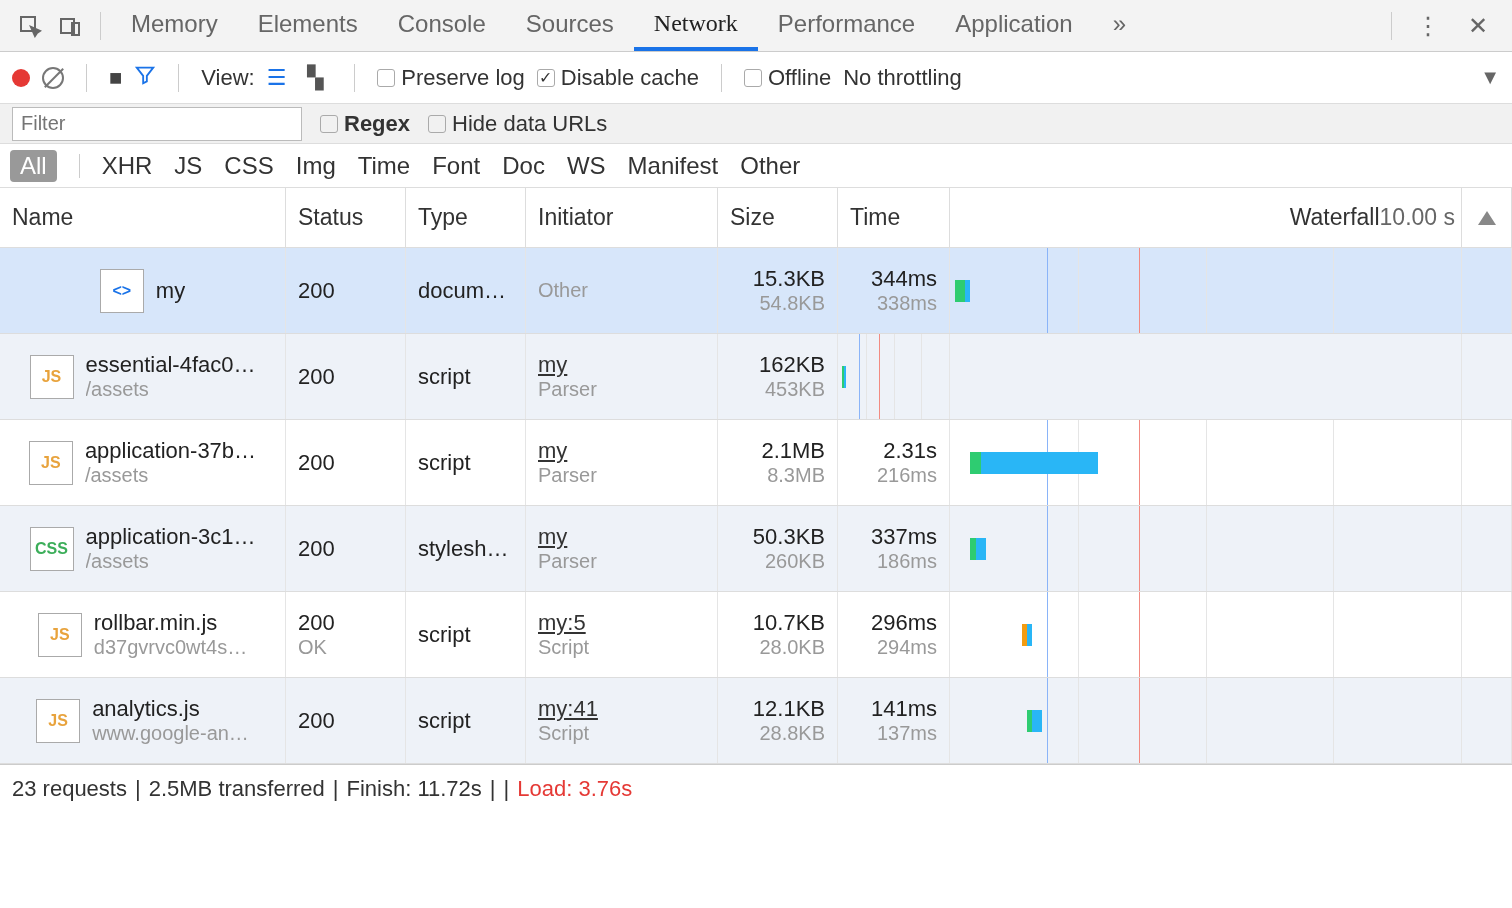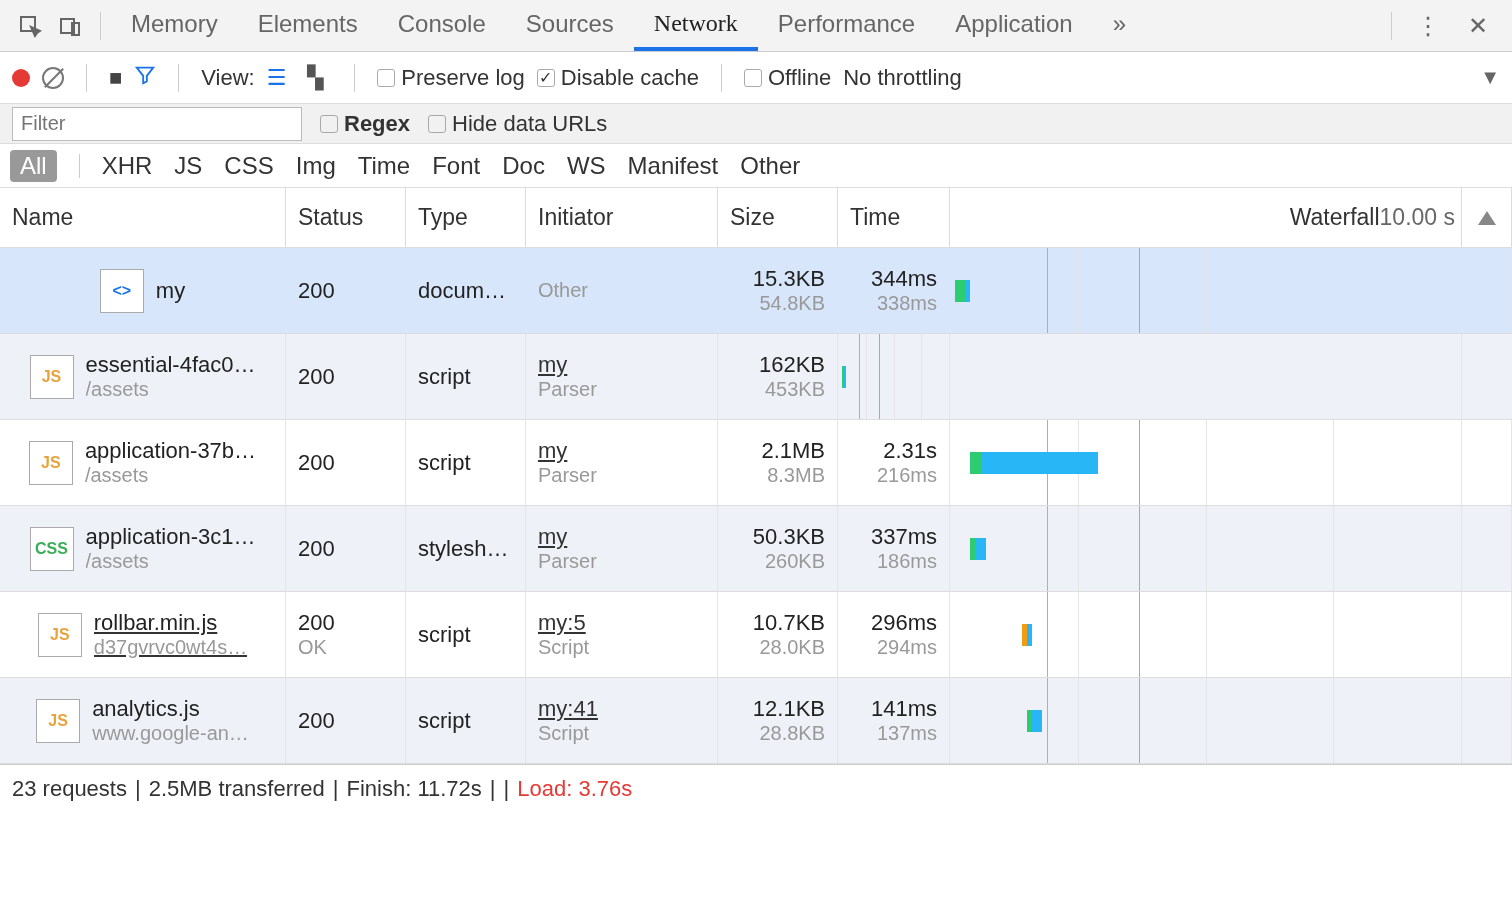--- a/index.html
+++ b/index.html
@@ -408,21 +408,21 @@
           <div class="wf-vline" style="left: 37%; background: rgb(242, 139, 130);"></div>
           <div class="wf-bar green" style="left: 4%; width: 1%;"></div>
           <div class="wf-bar" style="left: 5%; width: 2%;"></div>
         </div>
       </div>
       <div></div>
     </div>
     <div class="grid-row">
       <div class="namecell">
         <div class="file-icon js">JS</div>
-        <div style="overflow: hidden; text-decoration: underline;">
+        <div style="overflow: hidden;">
           <div class="primarytxt">rollbar.min.js</div>
           <div class="subtxt">d37gvrvc0wt4s…</div>
         </div>
       </div>
       <div>
         <div class="primarytxt">200</div>
         <div class="subtxt">OK</div>
       </div>
       <div>
         <div class="primarytxt">script</div>

